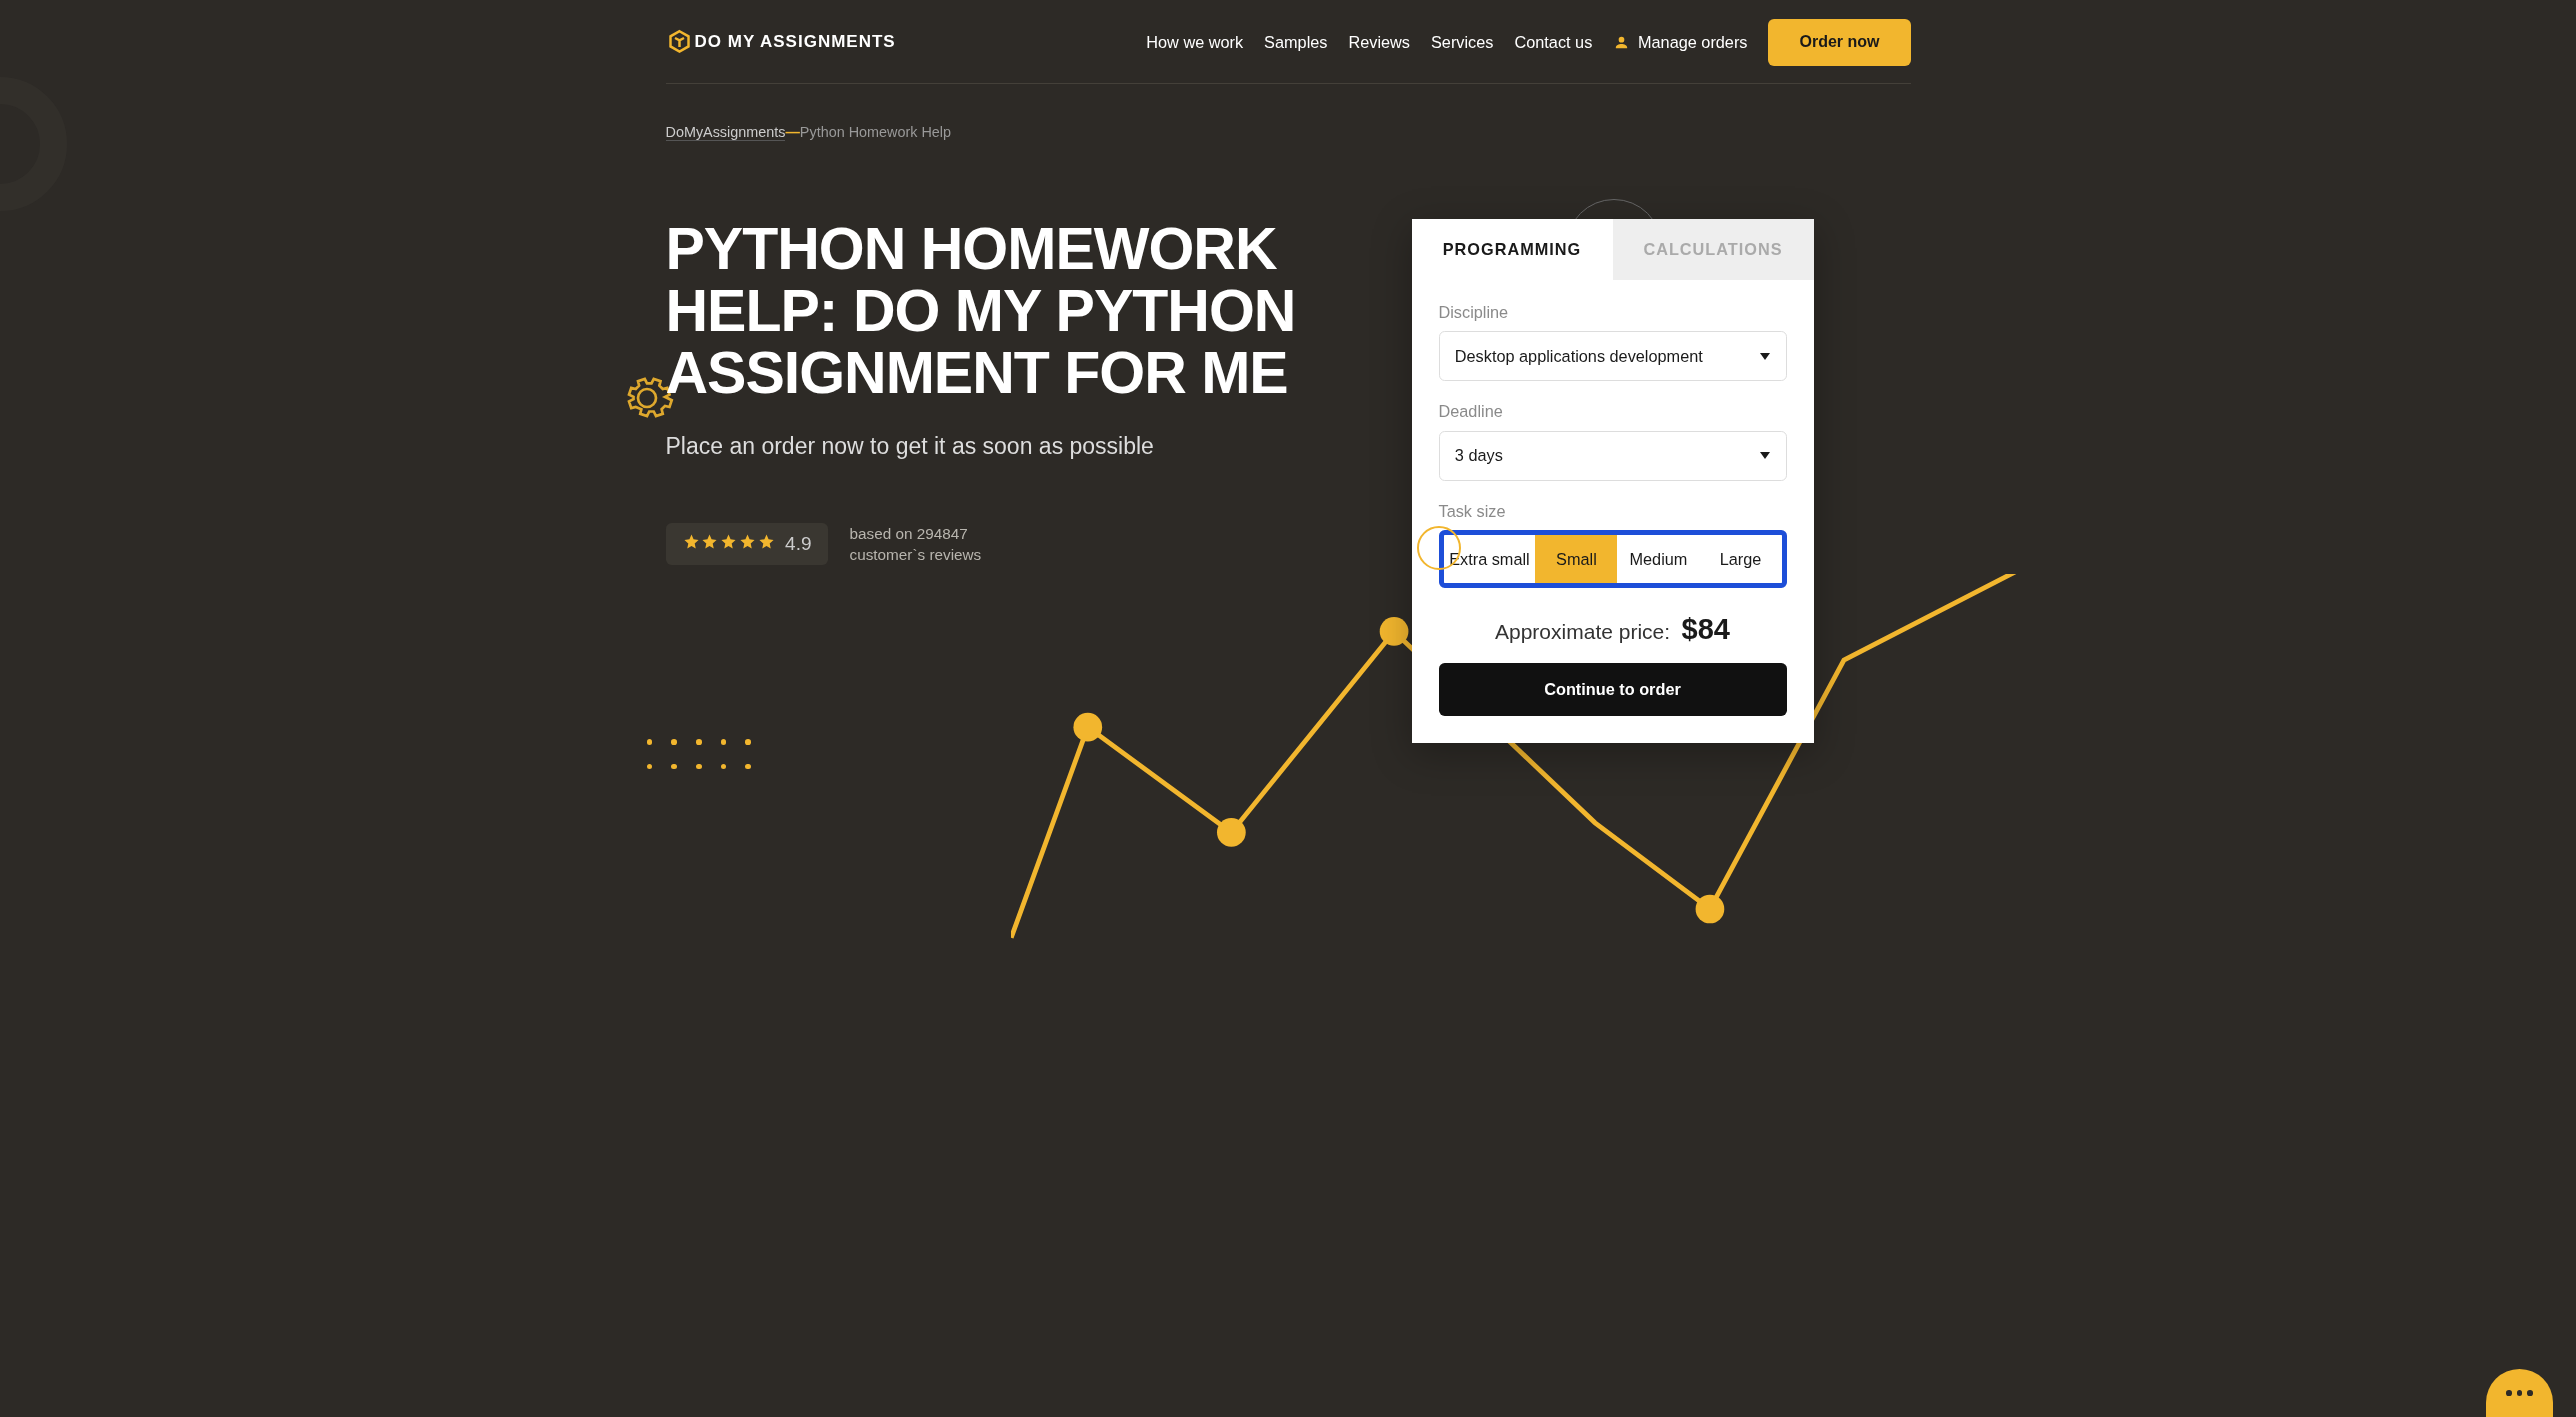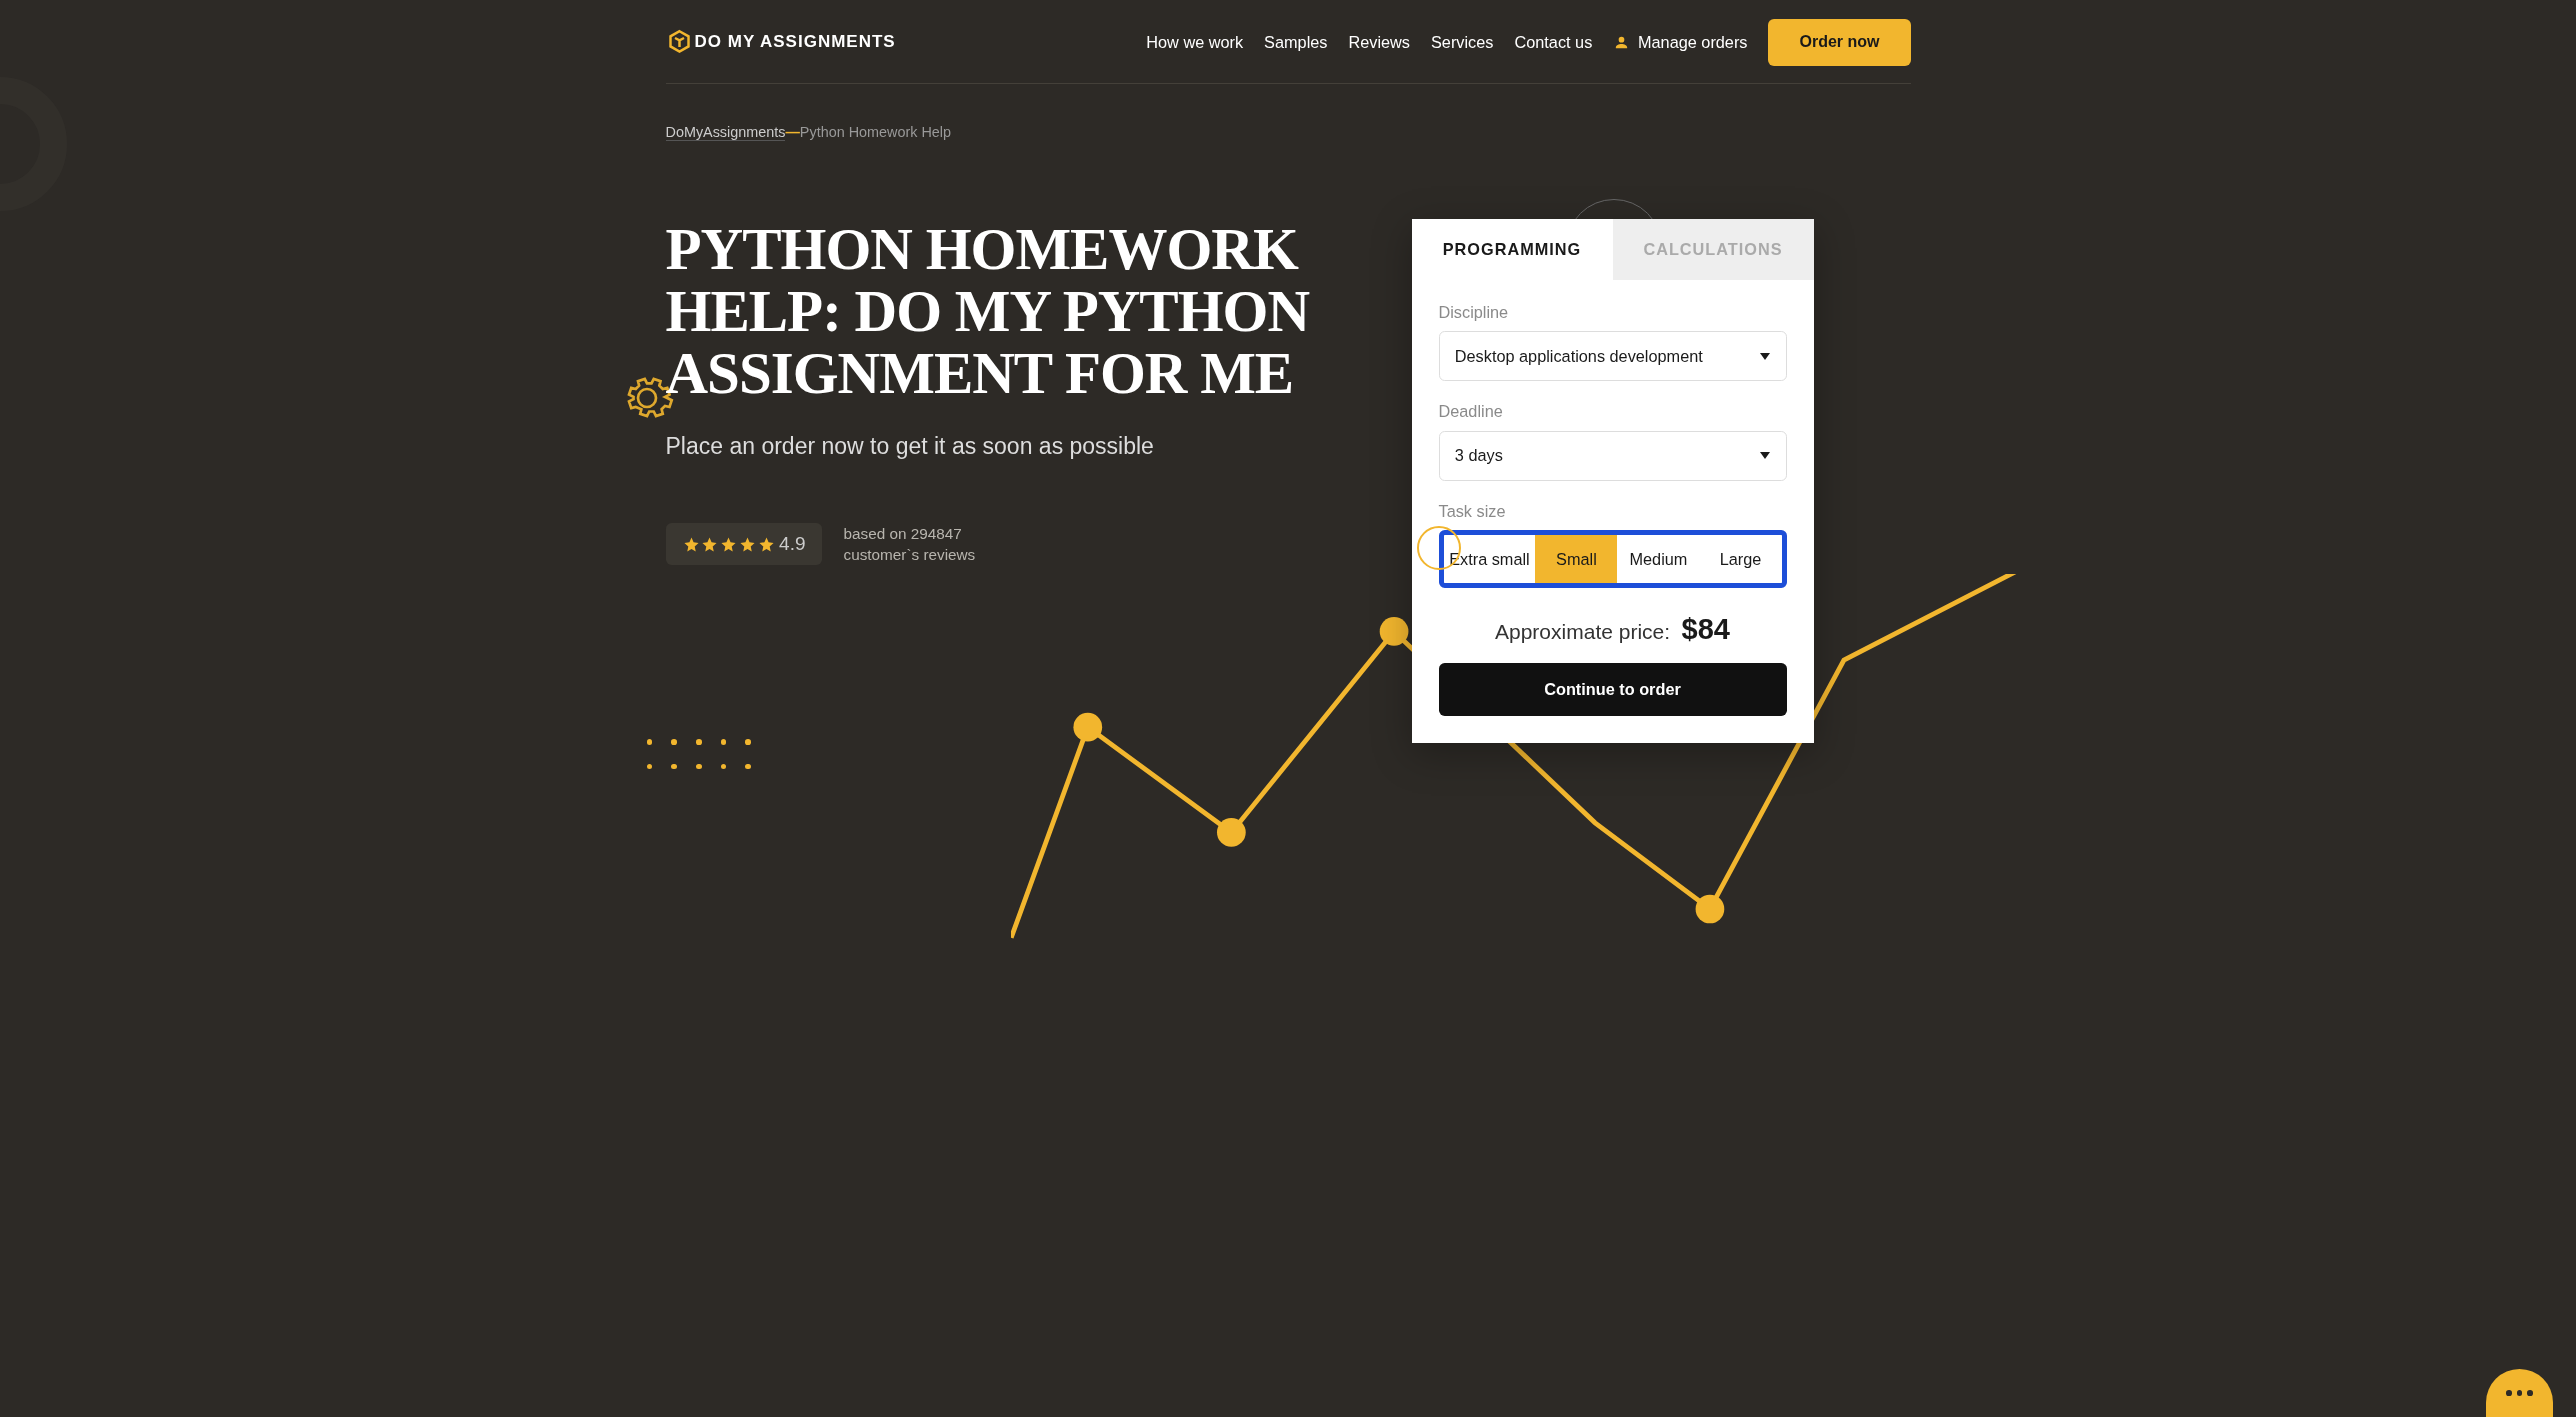--- a/index.html
+++ b/index.html
@@ -20,26 +20,26 @@
 .divider{height:1px;background:#444039;margin-top:17px}
 
 
 .breadcrumb{display:flex;align-items:center;padding:21px 0;font-size:14.4px;color:#999}
 .breadcrumb a{color:#ccc;text-decoration:none;border-bottom:1px solid #555}
 .breadcrumb .dash{color:#f2b62e;font-weight:700}
 
 
 .hero{display:flex;gap:57px;padding:57px 0 38px;position:relative}
 .hero-left{flex:1;max-width:689px}
-h1{font-family:Liberation Serif, serif;font-size:59px;font-weight:900;line-height:1.05;letter-spacing:-1px;text-transform:uppercase;font-stretch:condensed}
+h1{font-family:Liberation Sans, sans-serif;font-size:59px;font-weight:900;line-height:1.05;letter-spacing:-1px;text-transform:uppercase;font-stretch:condensed}
 .subtitle{font-size:23px;color:#ddd;margin-top:28px;font-weight:400}
 
 
 .rating-row{display:flex;align-items:center;gap:21px;margin-top:63px}
-.rating-badge{background:#3a3731;border-radius:5.7px;padding:9.6px 17px;display:flex;align-items:center;gap:4px}
+.rating-badge{background:#3a3731;border-radius:5.7px;padding:9.6px 17px;display:flex;gap:10px}
 .stars{display:flex;gap:1.9px}
 .star{width:17px;height:17px;fill:#f2b62e}
 .rating-score{font-size:19px;font-weight:500;color:#ccc}
 .rating-text{font-size:15.3px;color:#b8b5ae;line-height:1.4}
 
 
 .card{background:#fff;border-radius:0;width:402px;color:#1a1a1a;overflow:hidden;flex-shrink:0;box-shadow:0 9.6px 38px rgba(0,0,0,.3)}
 .tabs{display:flex}
 .tab{flex:1;padding:21px 0;text-align:center;font-family:"Arial Black",Arial,sans-serif;font-size:16.3px;font-weight:900;letter-spacing:1px;text-transform:uppercase;cursor:pointer}
 .tab.active{background:#fff;color:#1a1a1a}

